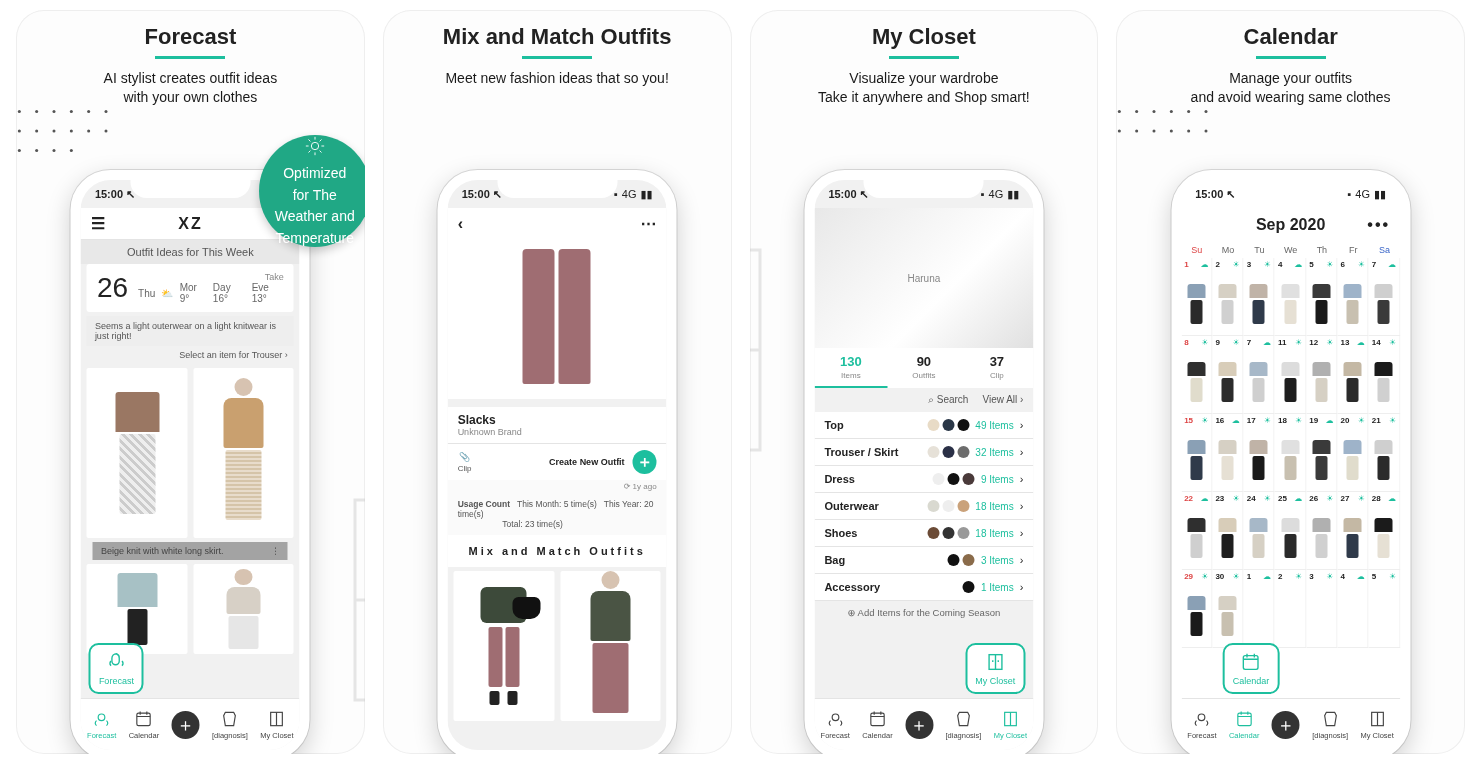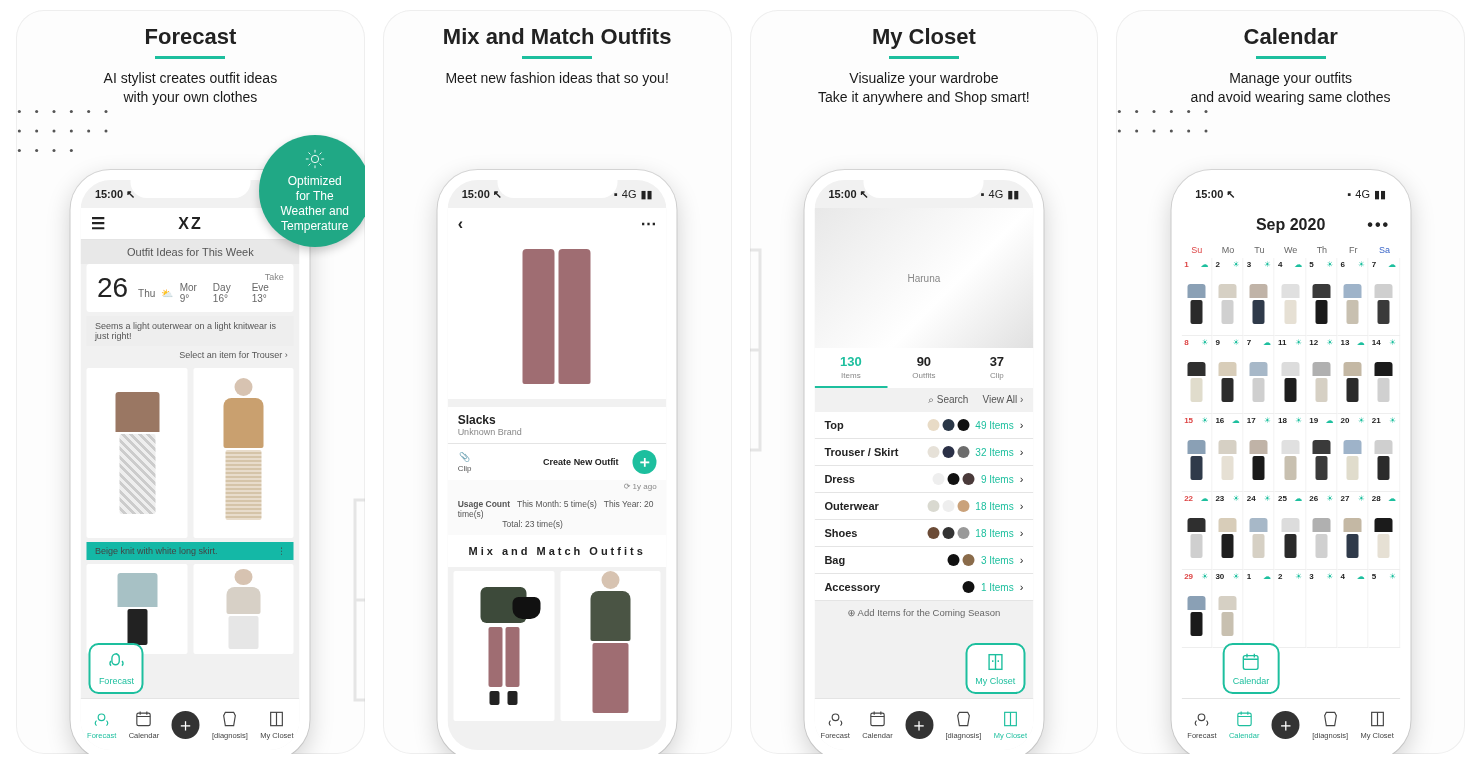--- a/index.html
+++ b/index.html
@@ -55,40 +55,40 @@
   .tabitem svg{width:20px;height:20px;fill:none;stroke:#444;stroke-width:1.4}
   .tabitem.active{color:var(--accent)}
   .tabitem.active svg{stroke:var(--accent)}
   .tabplus{width:28px;height:28px;border-radius:50%;background:#333;color:#fff;display:flex;align-items:center;justify-content:center;font-size:18px;cursor:pointer}
   .float-tab{position:absolute;bottom:56px;background:#fff;border:2px solid var(--accent);border-radius:10px;padding:6px 8px;display:flex;flex-direction:column;align-items:center;gap:3px;font-size:9px;color:var(--accent);z-index:7}
   .float-tab svg{width:22px;height:22px;stroke:var(--accent);fill:none;stroke-width:1.5}
   
   .hdr{display:flex;align-items:center;justify-content:space-between;padding:6px 10px;background:#fff;border-bottom:1px solid var(--line);font-weight:700}
   .chev{display:inline-block}
   
-  .badge-circ{position:absolute;right:-6px;top:125px;width:112px;height:112px;border-radius:50%;background:var(--sun);color:#fff;display:flex;flex-direction:column;align-items:center;justify-content:center;font-size:12px;text-align:center;line-height:1.25;z-index:4;box-shadow:0 4px 10px rgba(0,0,0,.2)}
+  .badge-circ{position:absolute;right:-6px;top:125px;width:112px;height:112px;border-radius:50%;background:var(--sun);color:#fff;display:flex;flex-direction:column;align-items:center;justify-content:space-between;font-size:14px;text-align:center;line-height:1.25;z-index:4;box-shadow:0 4px 10px rgba(0,0,0,.2)}
   .badge-circ svg{width:22px;height:22px;stroke:#fff;fill:none;margin-bottom:4px}
   .weekbar{background:#e8e8e8;text-align:center;font-size:11px;color:#555;padding:6px}
   .weather{background:#fff;margin:0 6px 4px;padding:8px 10px;border-radius:3px}
   .weather .big{font-size:28px;font-weight:400}
   .weather .row{display:flex;align-items:flex-end;gap:10px}
   .tipbar{background:#eee;margin:0 6px;font-size:9px;padding:5px 8px;color:#555}
   .selectline{text-align:right;font-size:9px;color:#555;padding:4px 12px}
   .outfit-row{display:flex;gap:6px;padding:4px 6px}
   .outfit-tile{flex:1;background:#fff;height:170px;border-radius:2px;display:flex;align-items:center;justify-content:center;color:#aaa;font-size:10px;position:relative;overflow:hidden}
-  .caption{font-size:9px;color:#444;padding:4px 8px;display:flex;justify-content:space-between;align-items:center;background:#14b8a6;margin:0 6px}
+  .caption{font-size:9px;color:#444;padding:4px 8px;display:flex;justify-content:space-between;align-items:center;background:#a3a3a3;margin:0 12px}
   
   .item-hero{height:160px;background:#fff;display:flex;align-items:center;justify-content:center}
   .slacks{width:70px;height:140px;display:flex;gap:4px;align-items:flex-start}
   .leg{width:32px;height:135px;background:#9f6d72;border-radius:4px 4px 2px 2px}
   .meta{background:#fff;margin-top:8px;padding:6px 10px;border-bottom:1px solid var(--line)}
   .meta .name{font-weight:700;font-size:12px}
   .meta .brand{font-size:9px;color:#888}
   .meta2{display:flex;justify-content:space-between;align-items:center;background:#fff;padding:6px 10px;font-size:9px;color:#555}
-  .cta{display:flex;align-items:center;gap:14px;color:#222;font-weight:600}
+  .cta{display:flex;align-items:center;gap:8px;color:#222;font-weight:600}
   .cta .plus{width:24px;height:24px;border-radius:50%;background:var(--accent);color:#fff;display:flex;align-items:center;justify-content:center;font-size:16px}
   .usage{font-size:8.5px;color:#555;padding:6px 10px;background:#fafafa}
   .mmtitle{text-align:center;letter-spacing:3px;font-size:11px;font-weight:700;padding:10px;background:#fff}
   
   .coverimg{height:140px;background:linear-gradient(135deg,#e8e8e8,#fff 60%,#e0e0e0);display:flex;align-items:center;justify-content:center;font-size:10px;color:#888}
   .segments{display:flex;background:#fff}
   .seg{flex:1;text-align:center;padding:6px 0;font-size:10px;cursor:pointer}
   .seg .n{display:block;font-size:13px;font-weight:600;color:#222}
   .seg .l{font-size:8px;color:#888}
   .seg.active{color:var(--accent);border-bottom:2px solid var(--accent)}

